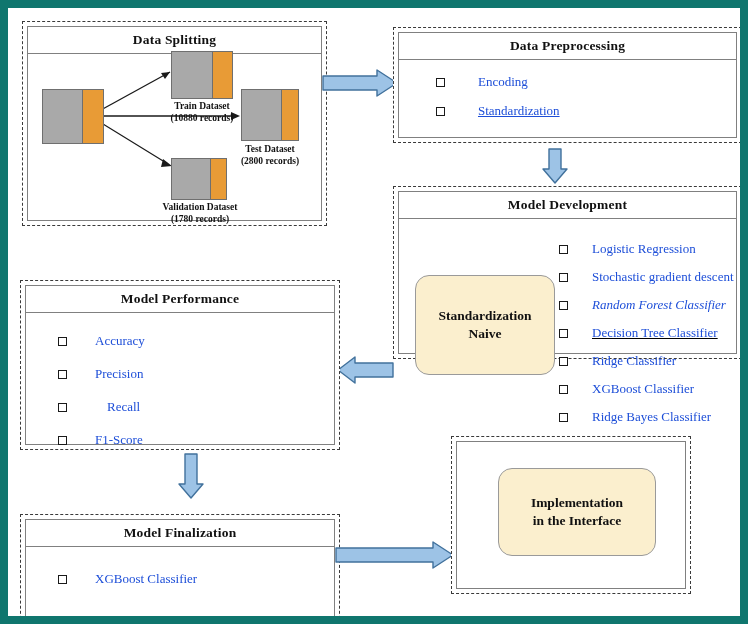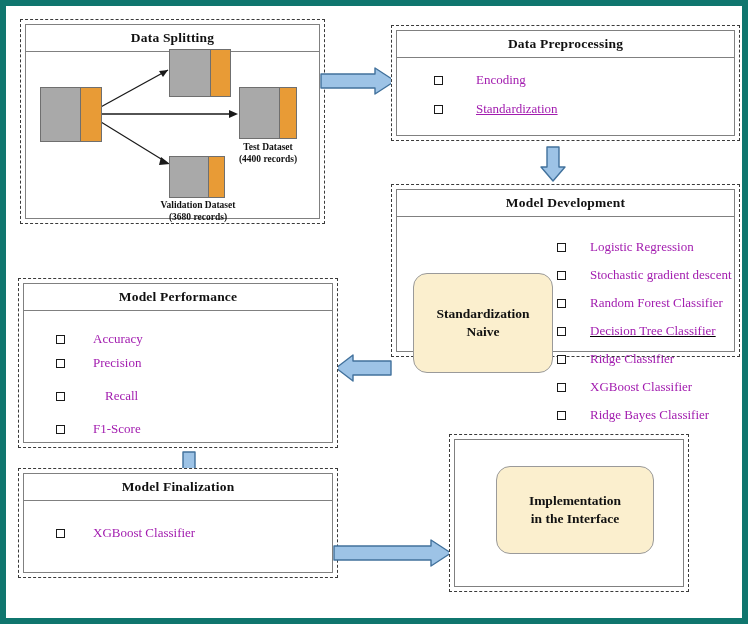--- a/index.html
+++ b/index.html
@@ -8,21 +8,21 @@
     background: #ffffff;
   }
   body {
     font-family: "Liberation Serif", "DejaVu Serif", serif;
   }
   #canvas {
     position: relative;
     width: 748px;
     height: 624px;
     background: #ffffff;
-    border: 6px solid #0f766e;
+    border: 8px solid #0f766e;
     box-sizing: border-box;
     overflow: hidden;
   }
 
   
   .stage {
     position: absolute;
     border: 1px dashed #3a3a3a;
     box-sizing: border-box;
     background: #ffffff;
@@ -77,21 +77,21 @@
     position: absolute;
     left: 2.4px;
     top: 2.4px;
     right: -2.2px;
     bottom: -2.2px;
     background: #1a1a1a;
     z-index: -1;
   }
   .chk-label {
     font-size: 13px;
-    color: #a21caf;
+    color: #1d4ed8;
   }
 
   
   .arrow {
     position: absolute;
   }
 
   
   .cream-box {
     position: absolute;
@@ -161,37 +161,41 @@
 
           <div class="dsblock" style="left:14px; top:35px; width:62px; height:55px;">
             <div class="gray" style="width:66%;"></div>
             <div class="orange" style="width:34%;"></div>
           </div>
 
           <div class="dsblock" style="left:143px; top:-3px; width:62px; height:48px;">
             <div class="gray" style="width:68%;"></div>
             <div class="orange" style="width:32%;"></div>
           </div>
+          <div class="dscap" style="left:128px; top:47px; width:92px;">
+            <div>Train Dataset</div>
+            <div>(10880 records)</div>
+          </div>
 
           <div class="dsblock" style="left:213px; top:35px; width:58px; height:52px;">
             <div class="gray" style="width:70%;"></div>
             <div class="orange" style="width:30%;"></div>
           </div>
           <div class="dscap" style="left:198px; top:90px; width:88px;">
             <div>Test Dataset</div>
-            <div>(4400 records)</div>
+            <div>(2800 records)</div>
           </div>
 
           <div class="dsblock" style="left:143px; top:104px; width:56px; height:42px;">
             <div class="gray" style="width:72%;"></div>
             <div class="orange" style="width:28%;"></div>
           </div>
           <div class="dscap" style="left:118px; top:148px; width:108px;">
             <div>Validation Dataset</div>
-            <div>(3680 records)</div>
+            <div>(1780 records)</div>
           </div>
 
         </div>
       </div>
     </div>
   </div>
 
   <svg class="arrow" style="left:313px; top:60px;" width="80" height="32">
     <polygon points="2,8 56,8 56,2 76,15 56,28 56,22 2,22" fill="#9DC3E6" stroke="#41719C" stroke-width="1.4" stroke-linejoin="round"></polygon>
   </svg>
@@ -230,21 +234,21 @@
 
         <ul class="chk-list" style="position:absolute; left:160px; top:22px;">
           <li class="chk-row" style="margin-bottom:12px;">
             <span class="chk-box"></span>
             <span class="chk-label" style="margin-left:24px;">Logistic Regression</span>
           </li>
           <li class="chk-row" style="margin-bottom:12px;">
             <span class="chk-box"></span>
             <span class="chk-label" style="margin-left:24px;">Stochastic gradient descent</span>
           </li>
-          <li class="chk-row" style="margin-bottom:12px;">
+          <li class="chk-row" style="margin-bottom:12px;font-style:italic;">
             <span class="chk-box"></span>
             <span class="chk-label" style="margin-left:24px;">Random Forest Classifier</span>
           </li>
           <li class="chk-row" style="margin-bottom:12px;text-decoration:underline;">
             <span class="chk-box"></span>
             <span class="chk-label" style="margin-left:24px;">Decision Tree Classifier</span>
           </li>
           <li class="chk-row" style="margin-bottom:12px;">
             <span class="chk-box"></span>
             <span class="chk-label" style="margin-left:24px;">Ridge Classifier</span>
@@ -265,21 +269,21 @@
 
   <svg class="arrow" style="left:327px; top:347px;" width="62" height="32">
     <polygon points="58,8 20,8 20,2 3,15 20,28 20,22 58,22" fill="#9DC3E6" stroke="#41719C" stroke-width="1.4" stroke-linejoin="round"></polygon>
   </svg>
 
   <div class="stage" style="left:12px; top:272px; width:320px; height:170px;">
     <div class="panel">
       <div class="panel-title">Model Performance</div>
       <div class="panel-body" style="padding-top:20px;">
         <ul class="chk-list">
-          <li class="chk-row" style="margin-bottom:8px;font-family:Liberation Serif, serif;">
+          <li class="chk-row" style="margin-bottom:17px;font-family:Liberation Serif, serif;">
             <span class="chk-box" style="margin-left:32px;"></span>
             <span class="chk-label" style="margin-left:28px;">Accuracy</span>
           </li>
           <li class="chk-row" style="margin-bottom:17px;text-align:right;">
             <span class="chk-box" style="margin-left:32px;"></span>
             <span class="chk-label" style="margin-left:28px;">Precision</span>
           </li>
           <li class="chk-row" style="margin-bottom:17px;">
             <span class="chk-box" style="margin-left:32px;"></span>
             <span class="chk-label" style="margin-left:40px;">Recall</span>
@@ -290,21 +294,21 @@
           </li>
         </ul>
       </div>
     </div>
   </div>
 
   <svg class="arrow" style="left:168px; top:444px;" width="32" height="48">
     <polygon points="9,2 21,2 21,32 27,32 15,46 3,32 9,32" fill="#9DC3E6" stroke="#41719C" stroke-width="1.4" stroke-linejoin="round"></polygon>
   </svg>
 
-  <div class="stage" style="left:12px; top:462px; width:320px; height:110px;">
+  <div class="stage" style="left:12px; top:506px; width:320px; height:110px;">
     <div class="panel">
       <div class="panel-title">Model Finalization</div>
       <div class="panel-body" style="padding-top:24px;">
         <ul class="chk-list">
           <li class="chk-row">
             <span class="chk-box" style="margin-left:32px;"></span>
             <span class="chk-label" style="margin-left:28px;">XGBoost Classifier</span>
           </li>
         </ul>
       </div>

